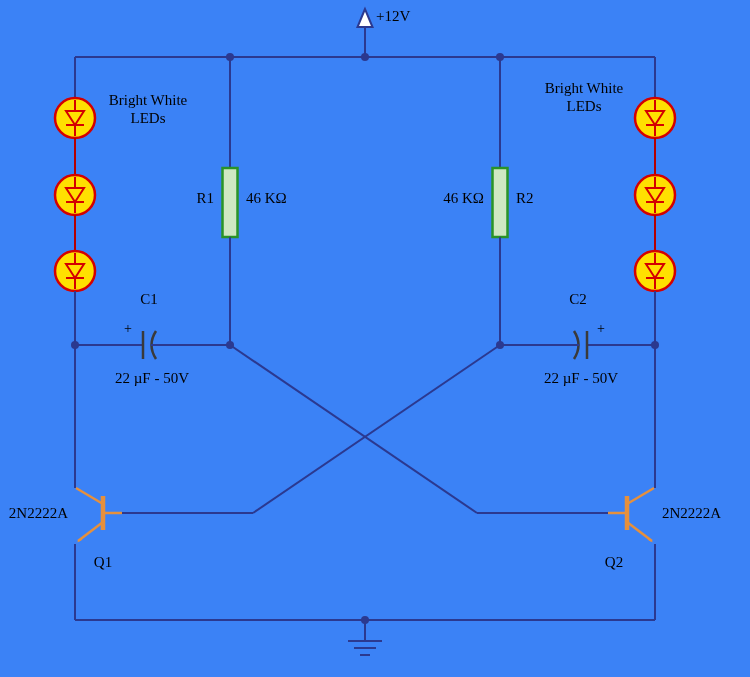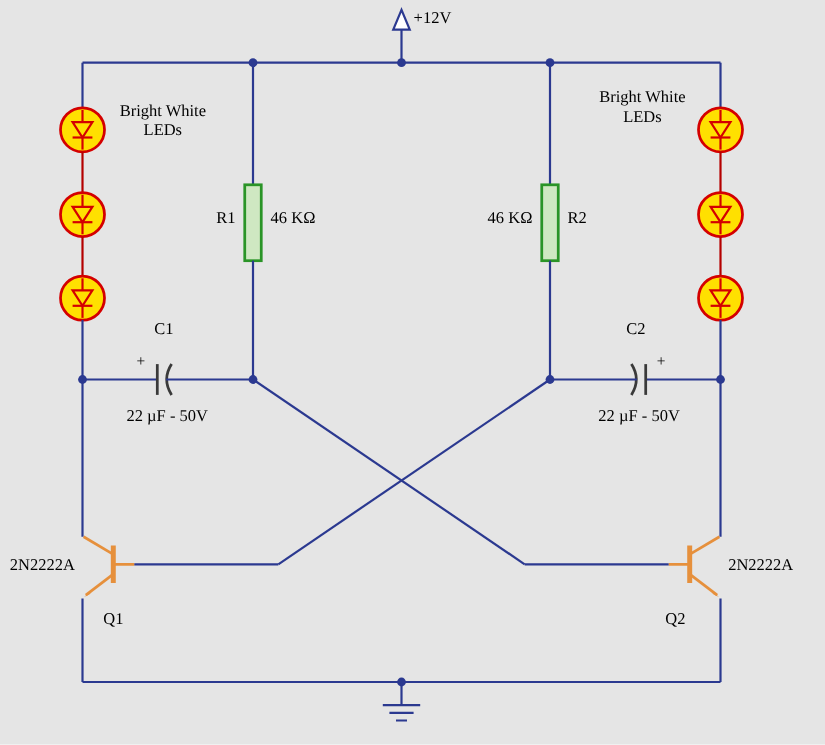--- a/index.html
+++ b/index.html
@@ -1,16 +1,16 @@
 <!DOCTYPE html>
 <html><head>
 <meta charset="utf-8">
 <style>
   html,body{margin:0;padding:0;background:#ffffff;}
-  .stage{width:750px;height:677px;position:relative;background:#e5e5e5;overflow:hidden;}
+  .stage{width:750px;height:677px;position:relative;background:#3b82f6;overflow:hidden;}
   svg{display:block;}
   .wire{stroke:#2b3990;stroke-width:2;fill:none;}
   .ledlink{stroke:#b40000;stroke-width:2;fill:none;}
   .dot{fill:#2b3990;stroke:none;}
   .led-body{fill:#ffe000;stroke:#d40000;stroke-width:2.5;}
   .led-line{stroke:#d40000;stroke-width:2;fill:none;}
   .res{fill:#cfe8c2;stroke:#2a9427;stroke-width:2.5;}
   .tr{stroke:#e6903c;stroke-width:2.5;fill:none;}
   .tr-bar{stroke:#e6903c;stroke-width:4.5;fill:none;}
   .tr-arrow{fill:#e6903c;stroke:none;}

